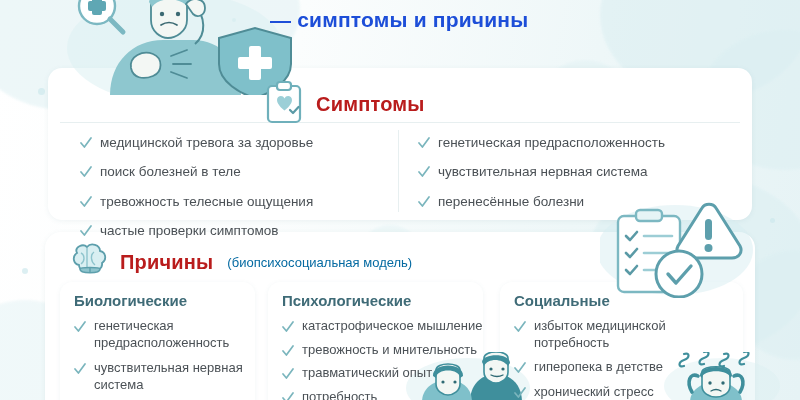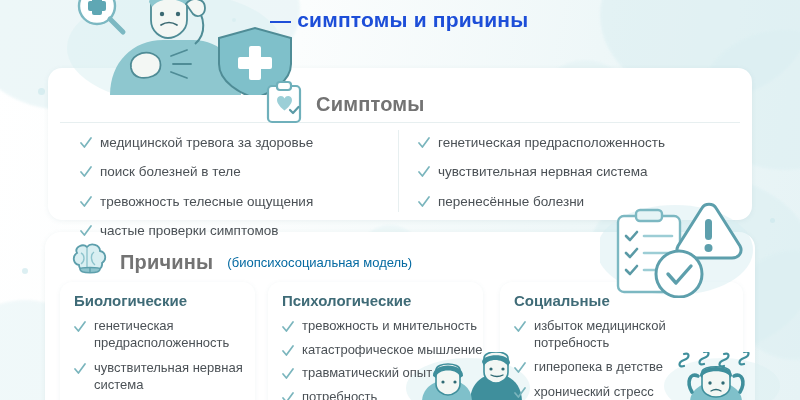--- a/index.html
+++ b/index.html
@@ -103,21 +103,21 @@
     align-items: center;
     gap: 10px;
     z-index: 6;
   }
   #symptoms-head { left: 262px; top: 80px; }
   #causes-head   { left: 68px;  top: 243px; }
 
   .section-title {
     font-size: 20px;
     font-weight: 700;
-    color: #737373;
+    color: #b91c1c;
     letter-spacing: .2px;
   }
   .section-sub {
     font-size: 13px;
     color: #0369a1;
     margin-left: 4px;
     white-space: nowrap;
   }
 
   .head-rule {
@@ -399,29 +399,29 @@
   </li>
 </ul>
 
 <ul class="list" id="psy-list">
   <li>
     <span class="check">
         <svg width="12" height="12" viewBox="0 0 12 12">
           <path d="M1 6 l3.4 4 L11 1" stroke="#7ab5bd" stroke-width="1.7" fill="none" stroke-linecap="round" stroke-linejoin="round"></path>
         </svg>
       </span>
+    <span>катастрофическое мышление</span>
+  </li>
+  <li>
+    <span class="check">
+        <svg width="12" height="12" viewBox="0 0 12 12">
+          <path d="M1 6 l3.4 4 L11 1" stroke="#7ab5bd" stroke-width="1.7" fill="none" stroke-linecap="round" stroke-linejoin="round"></path>
+        </svg>
+      </span>
     <span>тревожность и мнительность</span>
-  </li>
-  <li>
-    <span class="check">
-        <svg width="12" height="12" viewBox="0 0 12 12">
-          <path d="M1 6 l3.4 4 L11 1" stroke="#7ab5bd" stroke-width="1.7" fill="none" stroke-linecap="round" stroke-linejoin="round"></path>
-        </svg>
-      </span>
-    <span>катастрофическое мышление</span>
   </li>
   <li>
     <span class="check">
         <svg width="12" height="12" viewBox="0 0 12 12">
           <path d="M1 6 l3.4 4 L11 1" stroke="#7ab5bd" stroke-width="1.7" fill="none" stroke-linecap="round" stroke-linejoin="round"></path>
         </svg>
       </span>
     <span>травматический опыт</span>
   </li>
   <li>

